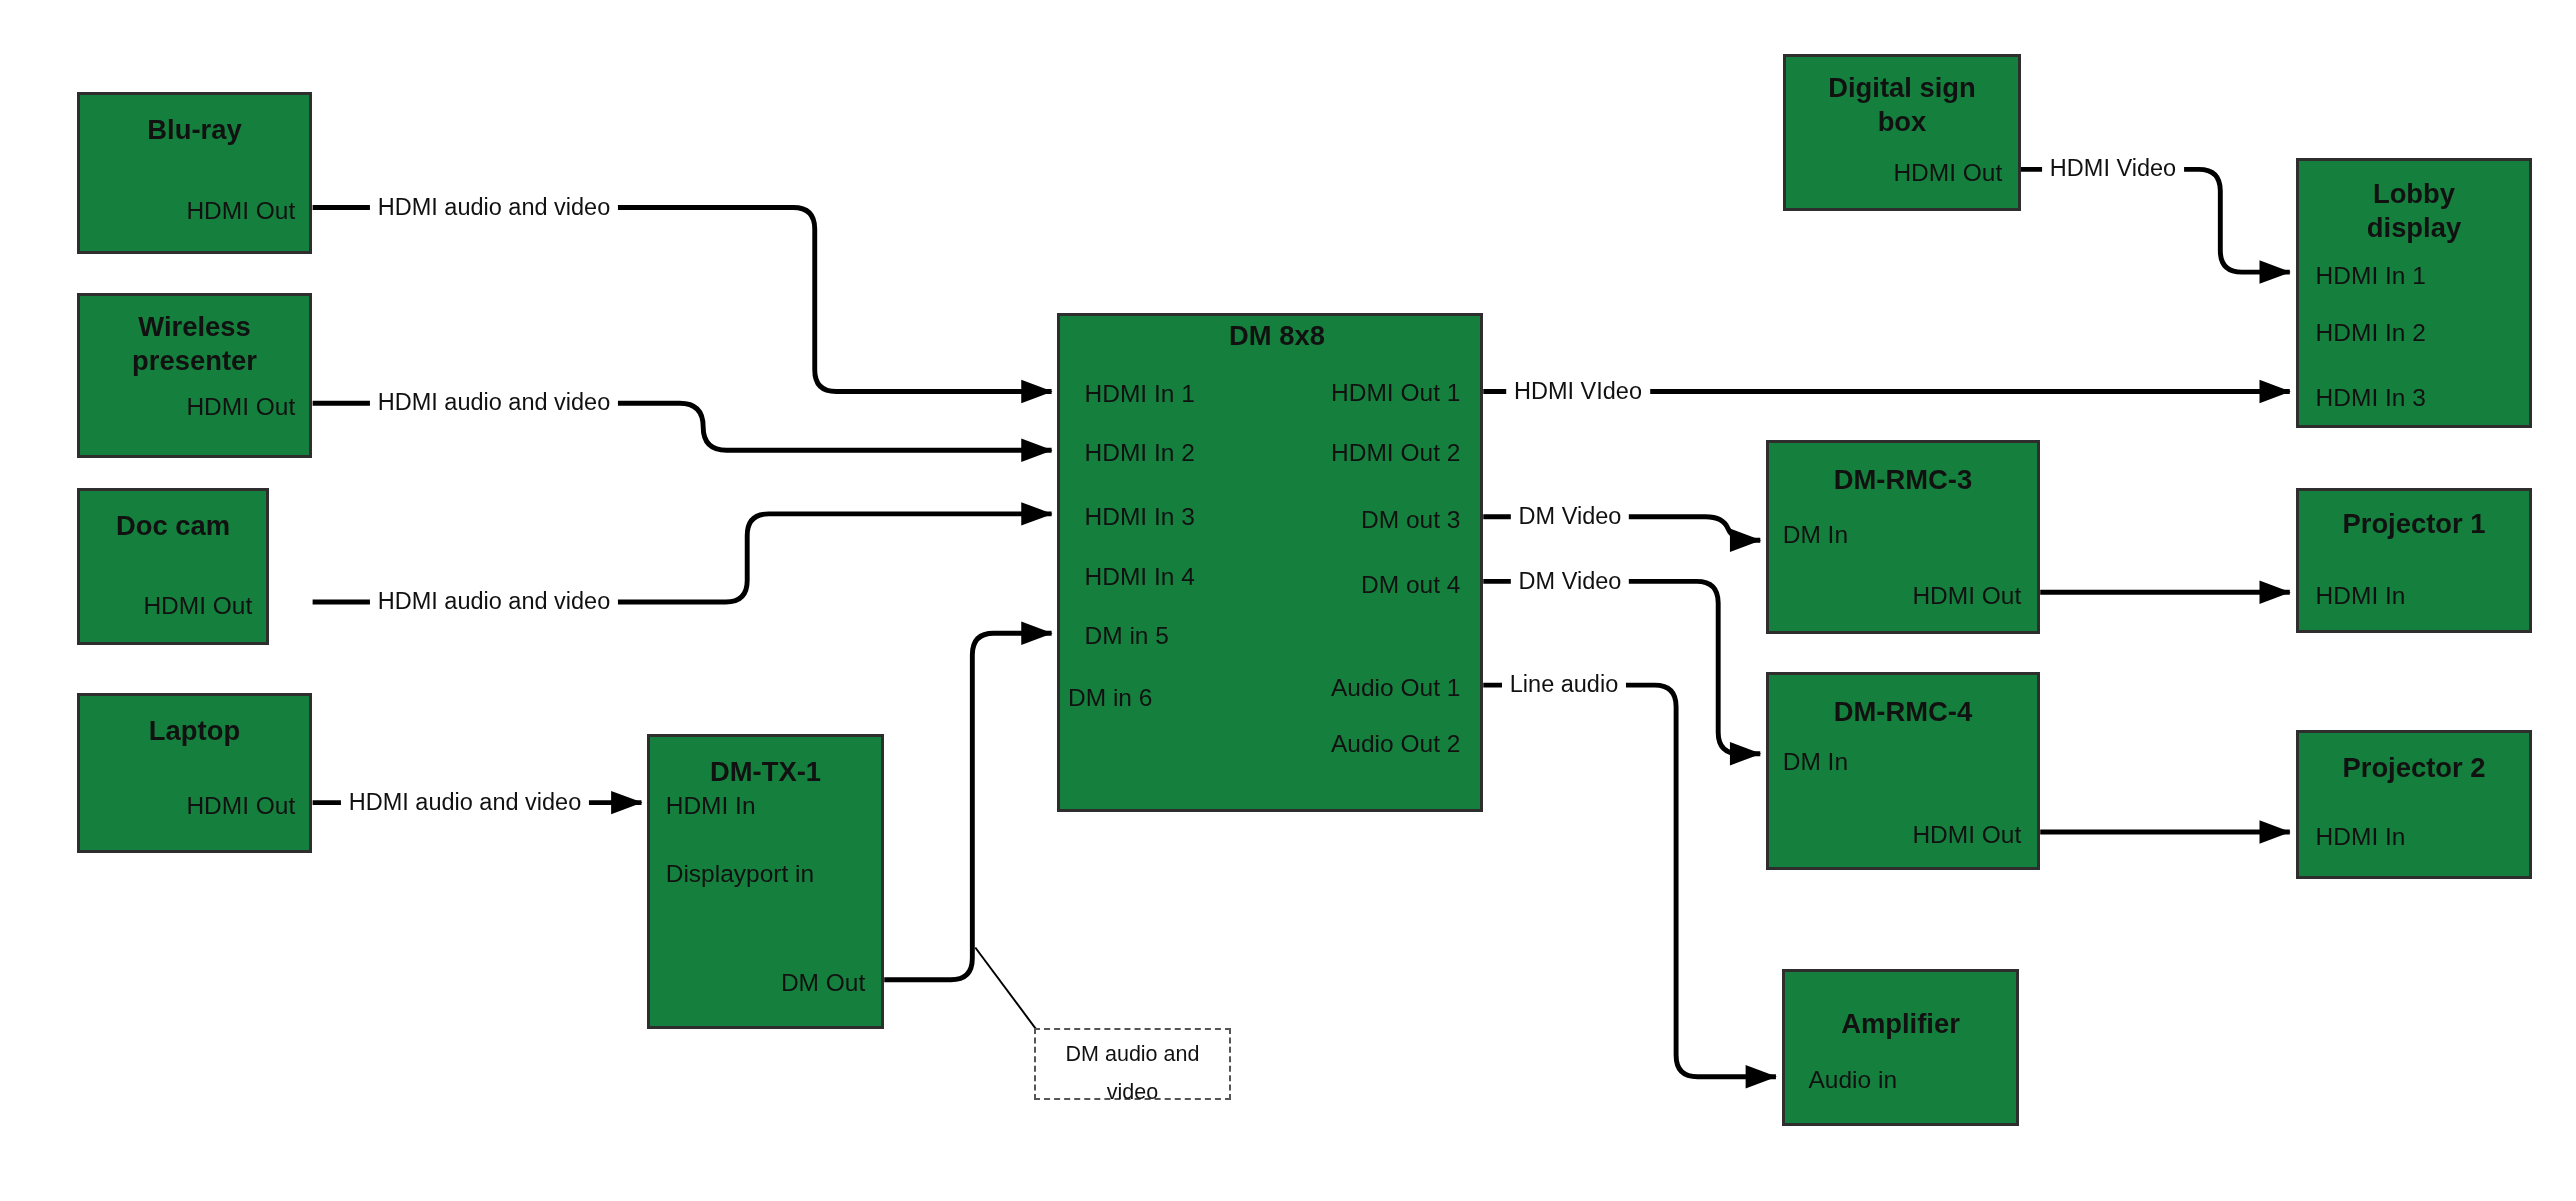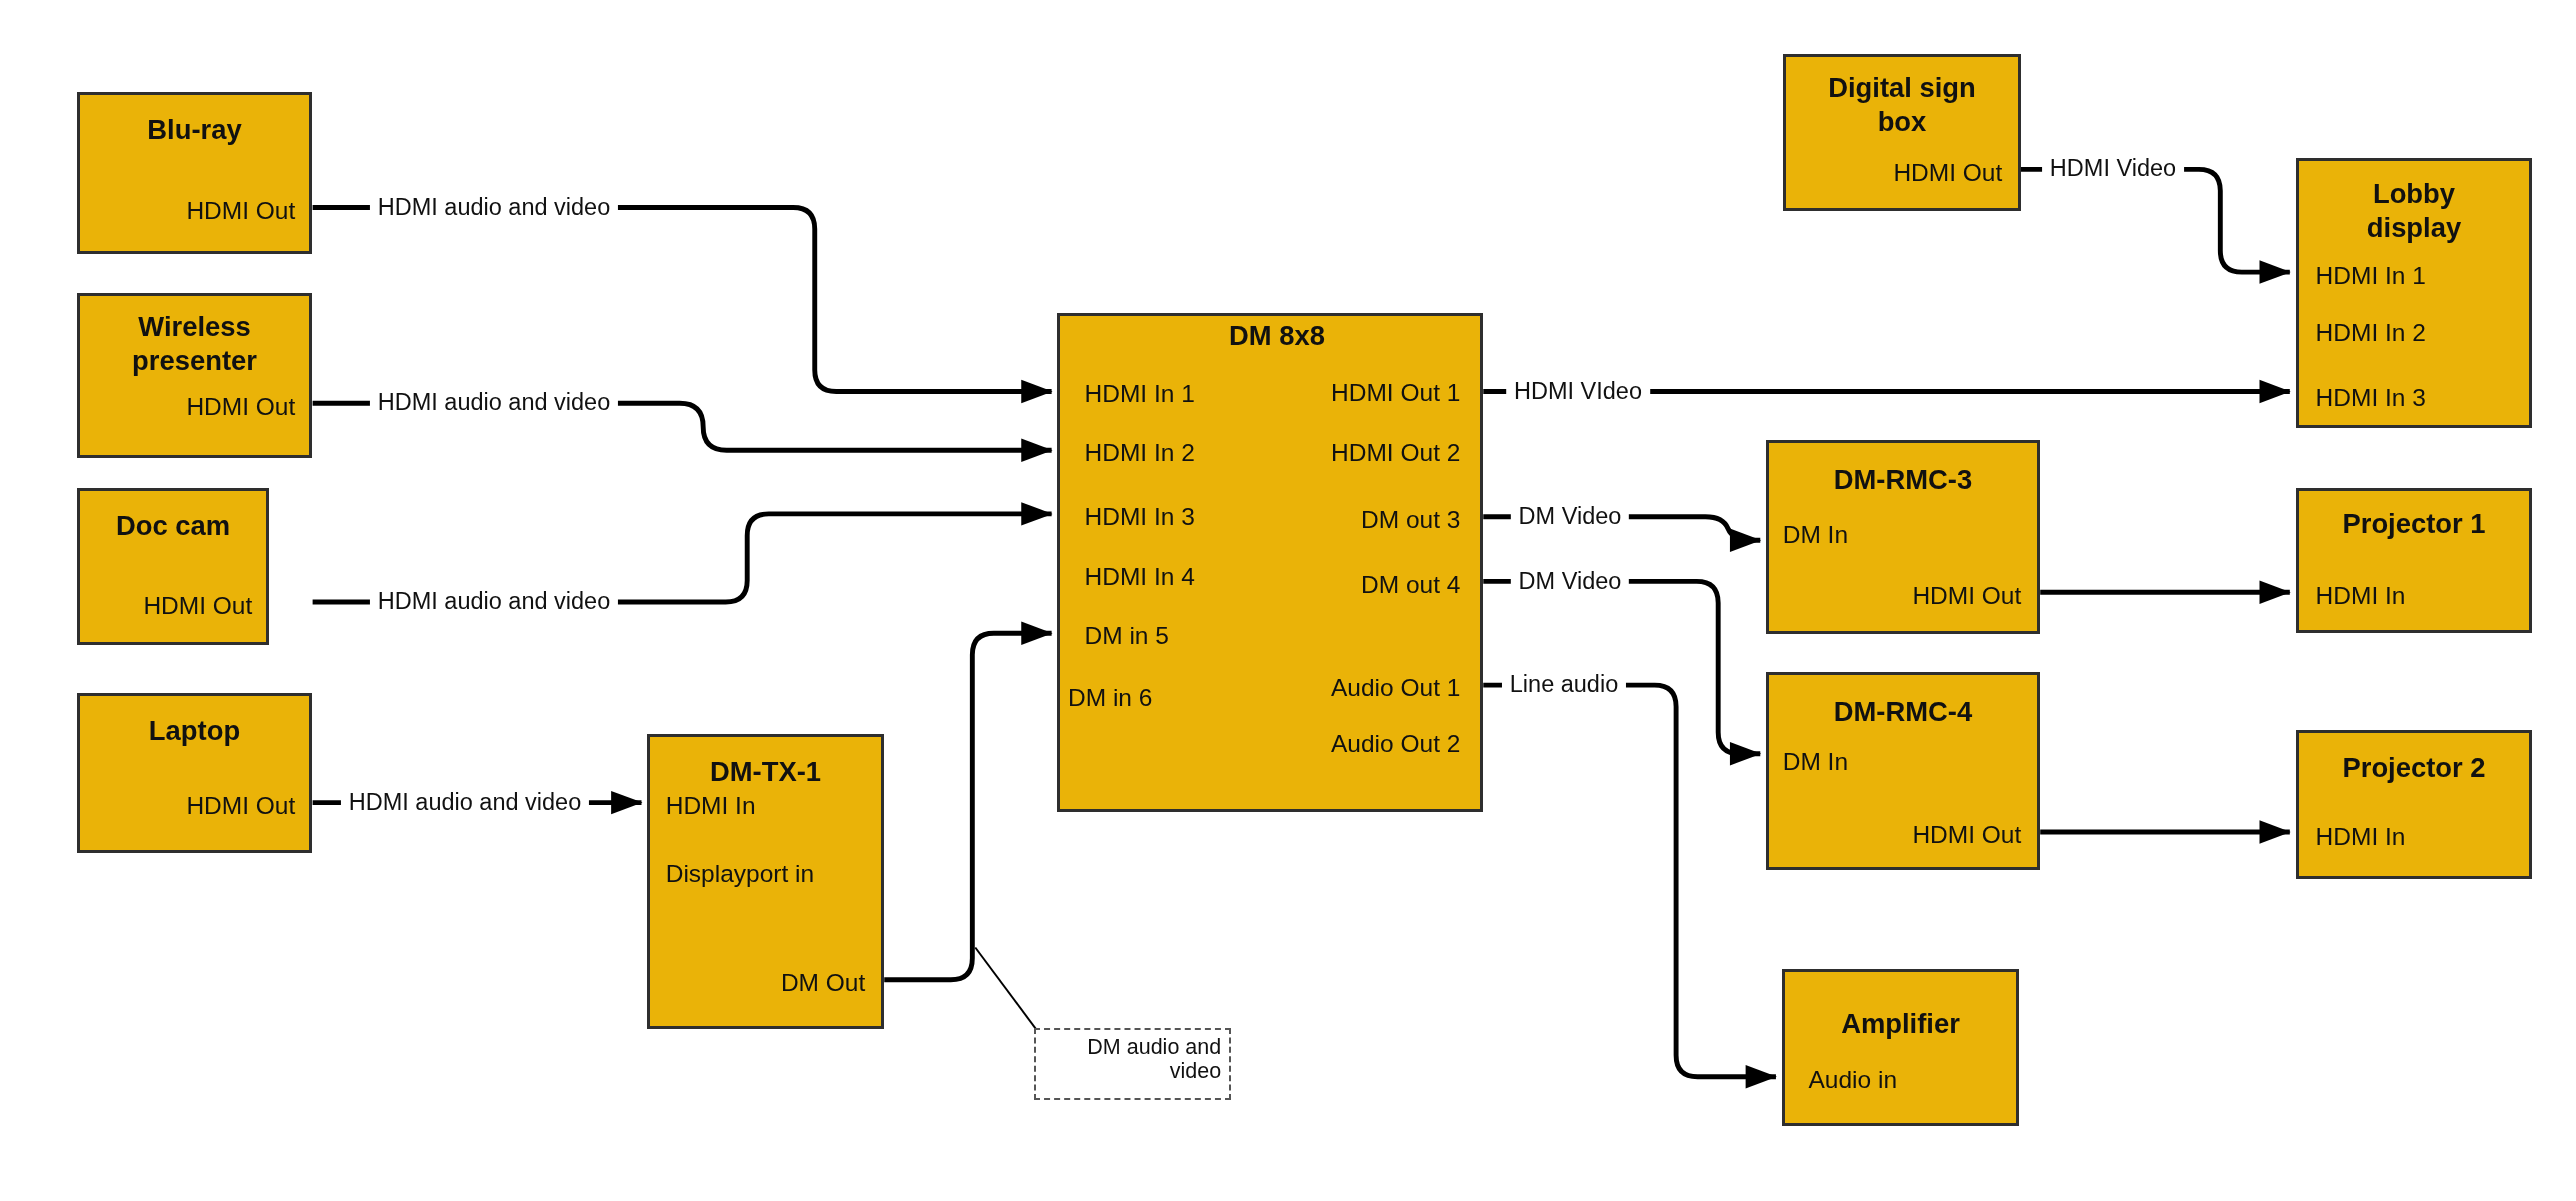--- a/index.html
+++ b/index.html
@@ -1,31 +1,31 @@
 <!DOCTYPE html>
 <html><head>
 <meta charset="utf-8">
 <style>
   html,body{margin:0;padding:0;background:#ffffff;}
   #canvas{position:relative;width:2576px;height:1201px;background:#ffffff;overflow:hidden;
           font-family:"Liberation Sans","DejaVu Sans",sans-serif;color:#111;}
   #wires{position:absolute;left:0;top:0;z-index:1;}
-  .box{position:absolute;background:#eab308;border:3.9px solid #2e2e2e;box-sizing:border-box;z-index:2;}
+  .box{position:absolute;background:#15803d;border:3.9px solid #2e2e2e;box-sizing:border-box;z-index:2;}
   .title{position:absolute;left:0;right:0;text-align:center;font-weight:bold;font-size:27.4px;line-height:34px;}
   .title .tw{display:inline-block;}
   .tw-150{max-width:157px;}
   .tw-175{max-width:181px;}
   .tw-120{max-width:127px;}
   .port{position:absolute;font-size:24.5px;line-height:29px;white-space:nowrap;}
   .pl{left:0;}
   .pr{right:0;text-align:right;}
   .elabel{position:absolute;transform:translate(-50%,-50%);background:#ffffff;padding:0 7.8px;
           font-size:23.5px;line-height:27.4px;white-space:nowrap;z-index:3;}
-  .note{position:absolute;border:2px dashed #555;box-sizing:border-box;text-align:right;
-        font-size:21.5px;line-height:24px;padding:4.9px 7.8px;background:#ffffff;z-index:2;}
+  .note{position:absolute;border:2px dashed #555;box-sizing:border-box;text-align:center;
+        font-size:21.5px;line-height:38px;padding:4.9px 7.8px;background:#ffffff;z-index:2;}
 </style>
 </head>
 <body>
 
 <div id="canvas">
 
   <svg id="wires" width="2576" height="1201" viewBox="0 0 2631 1227" xmlns="http://www.w3.org/2000/svg">
     <defs>
       <marker id="arrow" markerUnits="userSpaceOnUse" markerWidth="36" markerHeight="28" refX="32" refY="13" orient="auto">
         <path d="M1,1 L33,13 L1,25 Z" fill="#000"></path>

